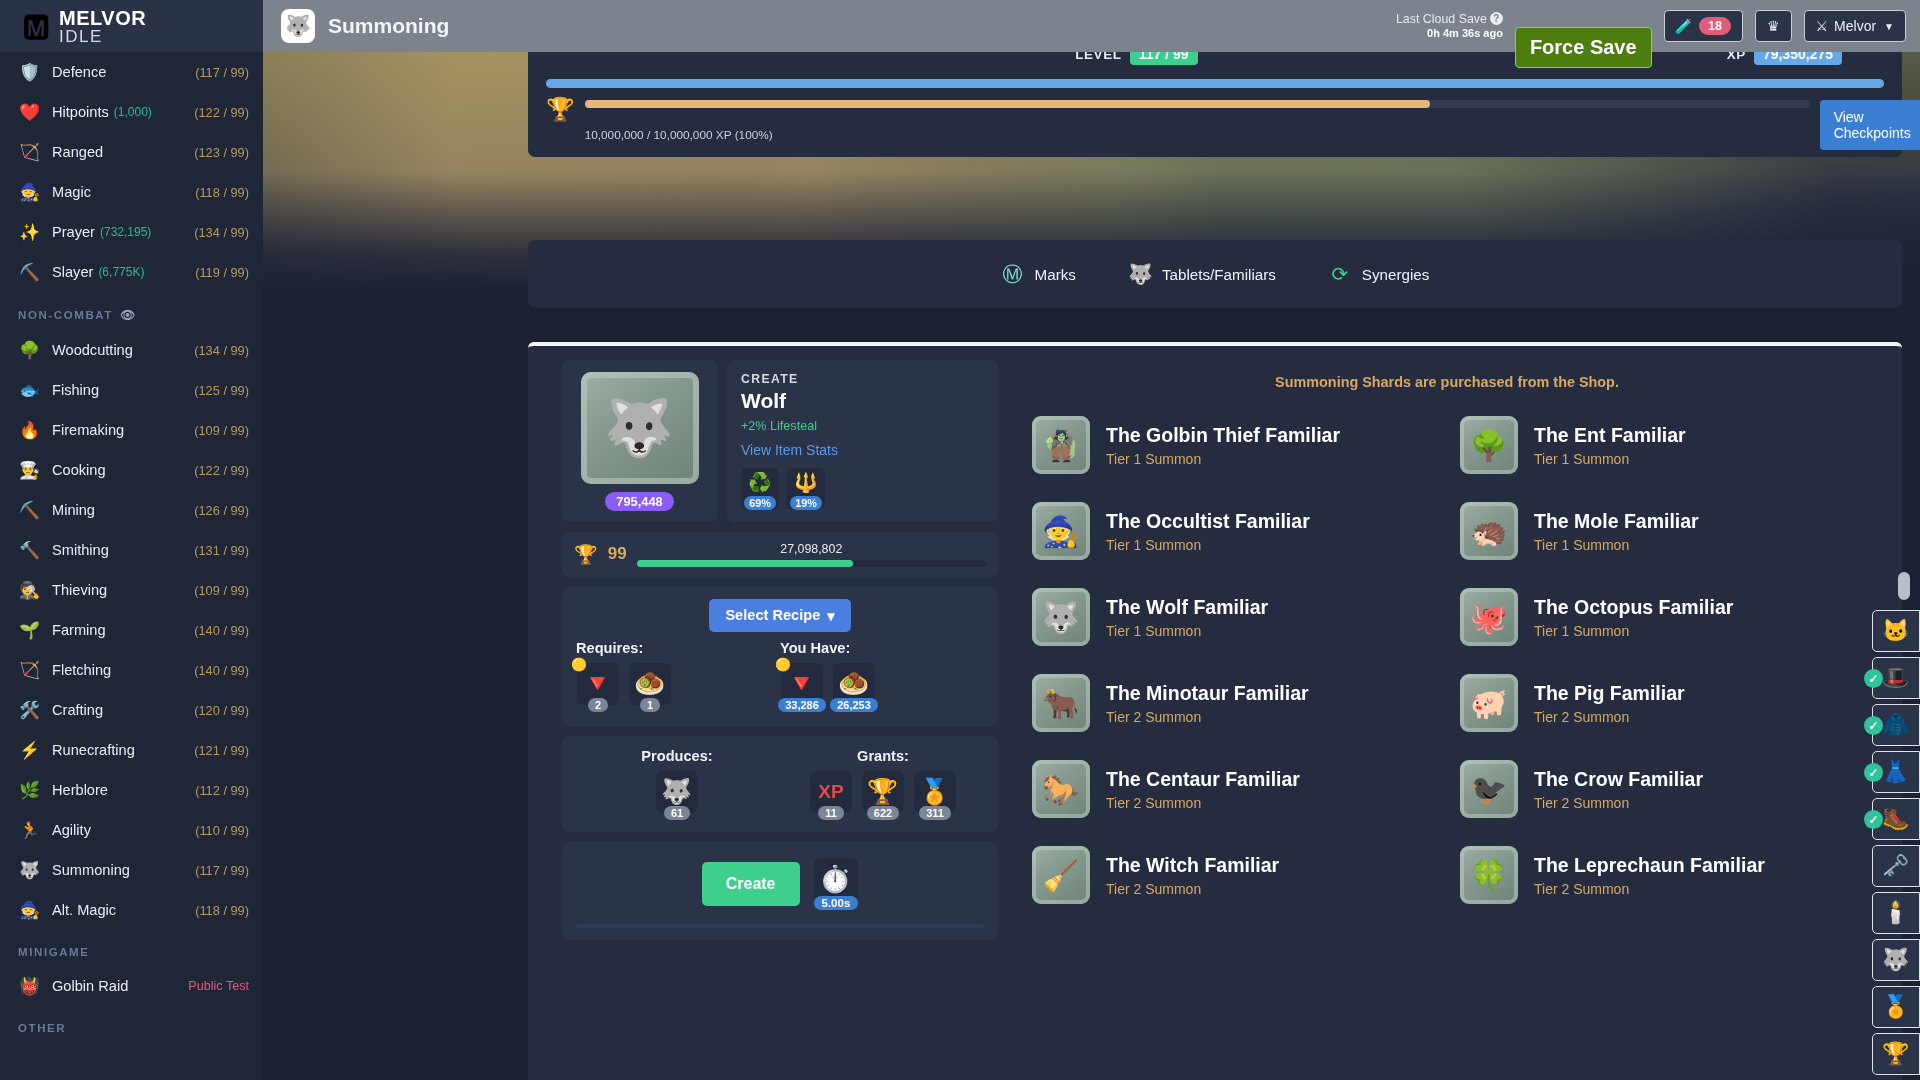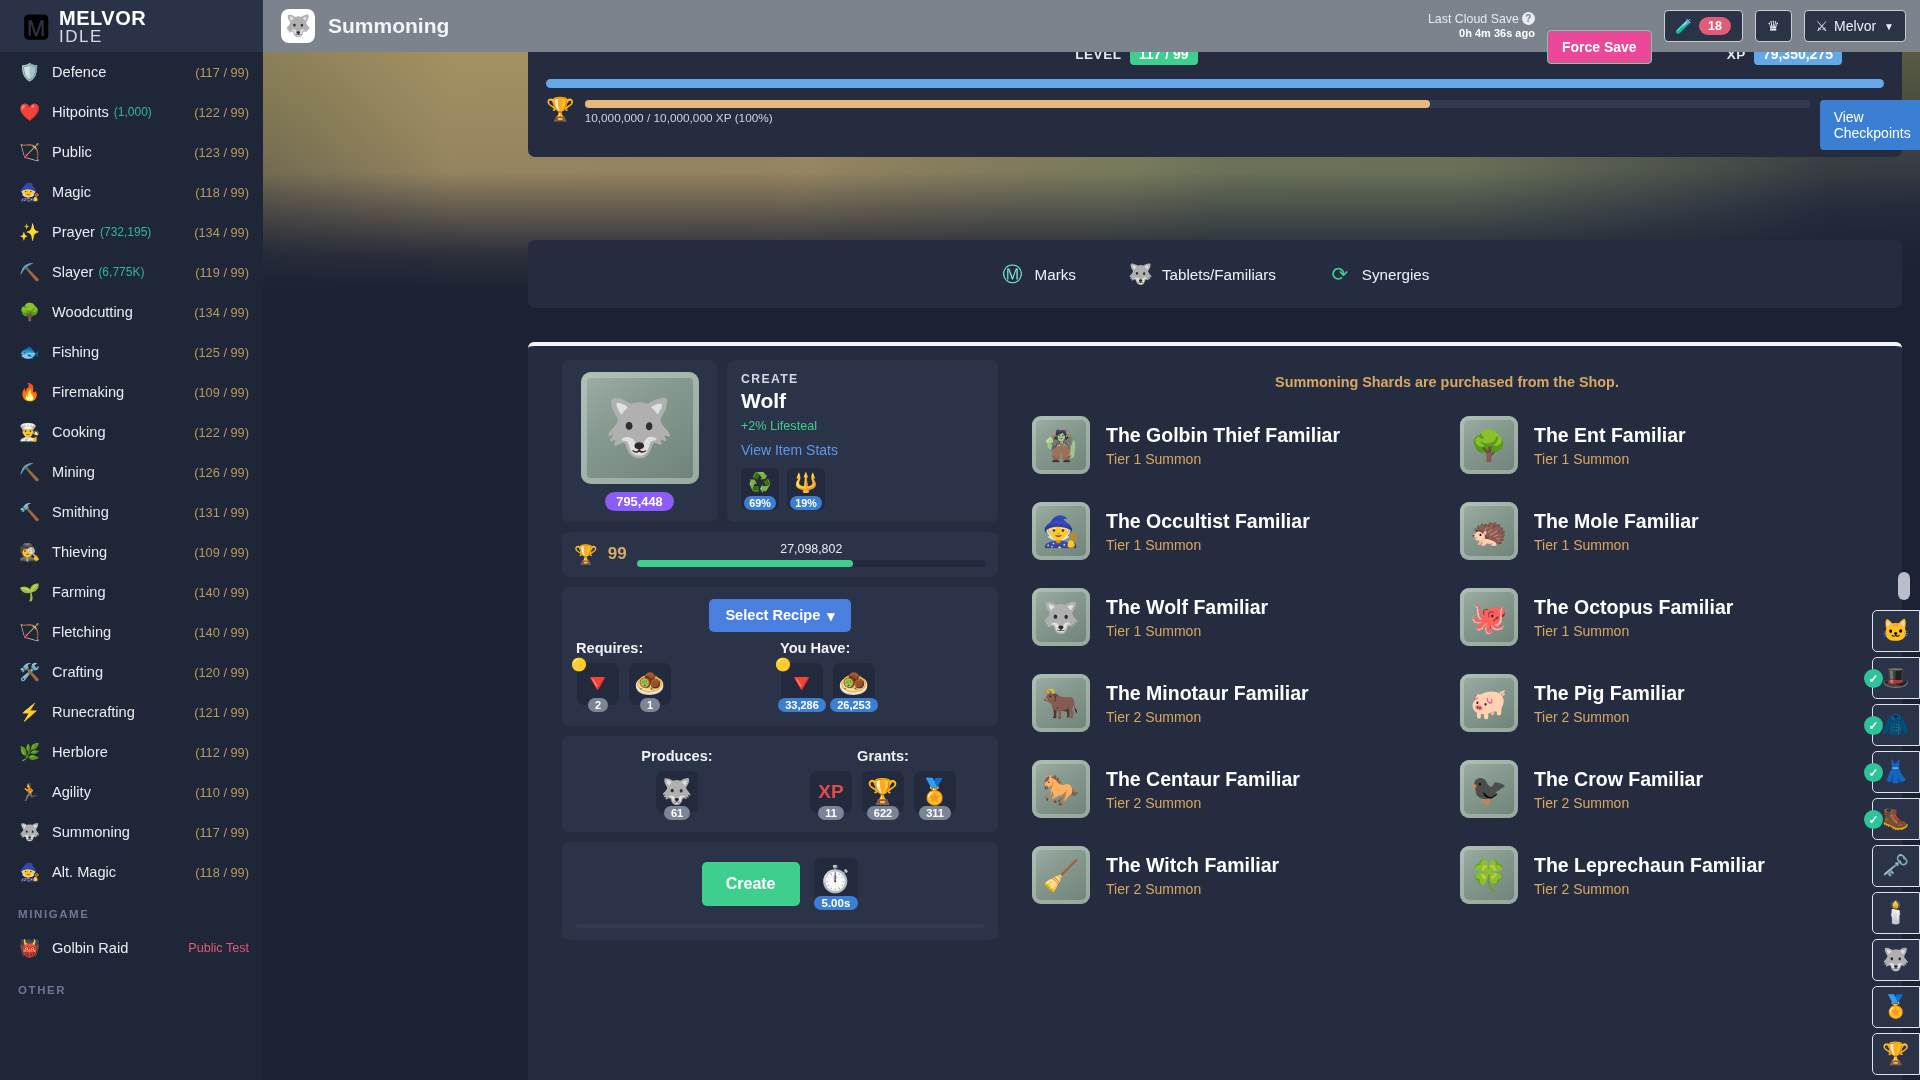--- a/index.html
+++ b/index.html
@@ -55,21 +55,21 @@
   }
   .page-title { color: #f2f4f7; font-size: 21px; font-weight: bold; margin-left: 13px; }
   .top-right { margin-left: auto; display: flex; align-items: center; gap: 12px; }
   .cloud-save { text-align: right; line-height: 1.2; }
   .cs-1 { color: #e7eaef; font-size: 12.4px; }
   .cs-q { display:inline-block; width: 13px; height: 13px; border-radius: 50%;
           background:#e9ecf1; color:#7c838c; font-size:10px; font-weight:bold;
           text-align:center; line-height:13px; margin-left:3px; vertical-align: 1px;}
   .cs-2 { color: #ffffff; font-size: 11px; font-weight: bold; }
   .btn-force {
-    background: #ec4899; color: #fff; font-size: 14px; font-weight: bold;
+    background: #4d7c0f; color: #fff; font-size: 20px; font-weight: bold;
     padding: 8px 14px; border-radius: 4px; border: 1px solid #5ed9a2; cursor: pointer; margin-top: 42px;
   }
   .hbtn {
     background: #2b3347; border: 1px solid #c9cdd6; border-radius: 4px;
     height: 32px; display: flex; align-items: center; gap: 6px; padding: 0 11px;
     cursor: pointer; color: #eceff4; font-size: 14px;
   }
   .pill-red { background:#e05c78; color:#fff; font-size:12.5px; font-weight:bold;
               border-radius:11px; padding:2px 9px; }
   .caret { font-size: 10px; margin-left: 2px; }
@@ -104,21 +104,21 @@
   .badge-blue { background:#64a8e8; color:#fff; font-weight:bold; font-size:14px;
                 padding:3px 9px; border-radius:4px; }
   #mastery-bar-outer {
     margin-top: 14px; height: 9px; border-radius: 5px; background:#64a8e8;
   }
   .mast-row { display:flex; align-items:flex-start; margin-top:12px; gap:10px; }
   .trophy-circle { font-size:23px; line-height:1; margin-top:-2px; }
   .mast-bars { flex:1; }
   .pool-track { height:8px; border-radius:4px; background:#323b52; width: 1225px; max-width:100%; }
   .pool-fill { height:8px; border-radius:4px; background:#e8b97c; width: 69%; }
-  .pool-text { color:#cdd3df; font-size:11.8px; margin-top:3px; }
+  .pool-text { color:#cdd3df; font-size:11.8px; margin-top:20px; }
   .xp-btns { display:flex; gap:10px; align-items:center; margin-left:auto; }
   .btn-blue { background:#3b7fd4; color:#fff; font-size:14px; padding:9px 14px;
               border-radius:4px; cursor:pointer; font-weight:500;}
 
   #tabs-panel {
     position:absolute; left:265px; right:18px; top: 240px; height: 68px;
     display:flex; align-items:center; justify-content:center; gap:52px;
   }
   .tab { display:flex; align-items:center; gap:10px; cursor:pointer; }
   .tab-ico { font-size:20px; width:24px; text-align:center; }
@@ -250,21 +250,21 @@
           <span class="sk-lvl">(117 / 99)</span>
         </div>
         <div class="skill">
           <span class="sk-ico">❤️</span>
           <span class="sk-name">Hitpoints</span>
           <span class="sk-sub">(1,000)</span>
           <span class="sk-lvl">(122 / 99)</span>
         </div>
         <div class="skill">
           <span class="sk-ico">🏹</span>
-          <span class="sk-name">Public</span>
+          <span class="sk-name">Ranged</span>
           <span class="sk-lvl">(123 / 99)</span>
         </div>
         <div class="skill">
           <span class="sk-ico">🧙</span>
           <span class="sk-name">Magic</span>
           <span class="sk-lvl">(118 / 99)</span>
         </div>
         <div class="skill">
           <span class="sk-ico">✨</span>
           <span class="sk-name">Prayer</span>
@@ -272,20 +272,24 @@
           <span class="sk-lvl">(134 / 99)</span>
         </div>
         <div class="skill">
           <span class="sk-ico">⛏️</span>
           <span class="sk-name">Slayer</span>
           <span class="sk-sub">(6,775K)</span>
           <span class="sk-lvl">(119 / 99)</span>
         </div>
       </div>
 
+    <div class="sect-head">
+      <span>NON-COMBAT</span>
+      <span class="eye">👁</span>
+    </div>
 
     <div id="noncombat-list">
         <div class="skill">
           <span class="sk-ico">🌳</span>
           <span class="sk-name">Woodcutting</span>
           <span class="sk-lvl">(134 / 99)</span>
         </div>
         <div class="skill">
           <span class="sk-ico">🐟</span>
           <span class="sk-name">Fishing</span>

